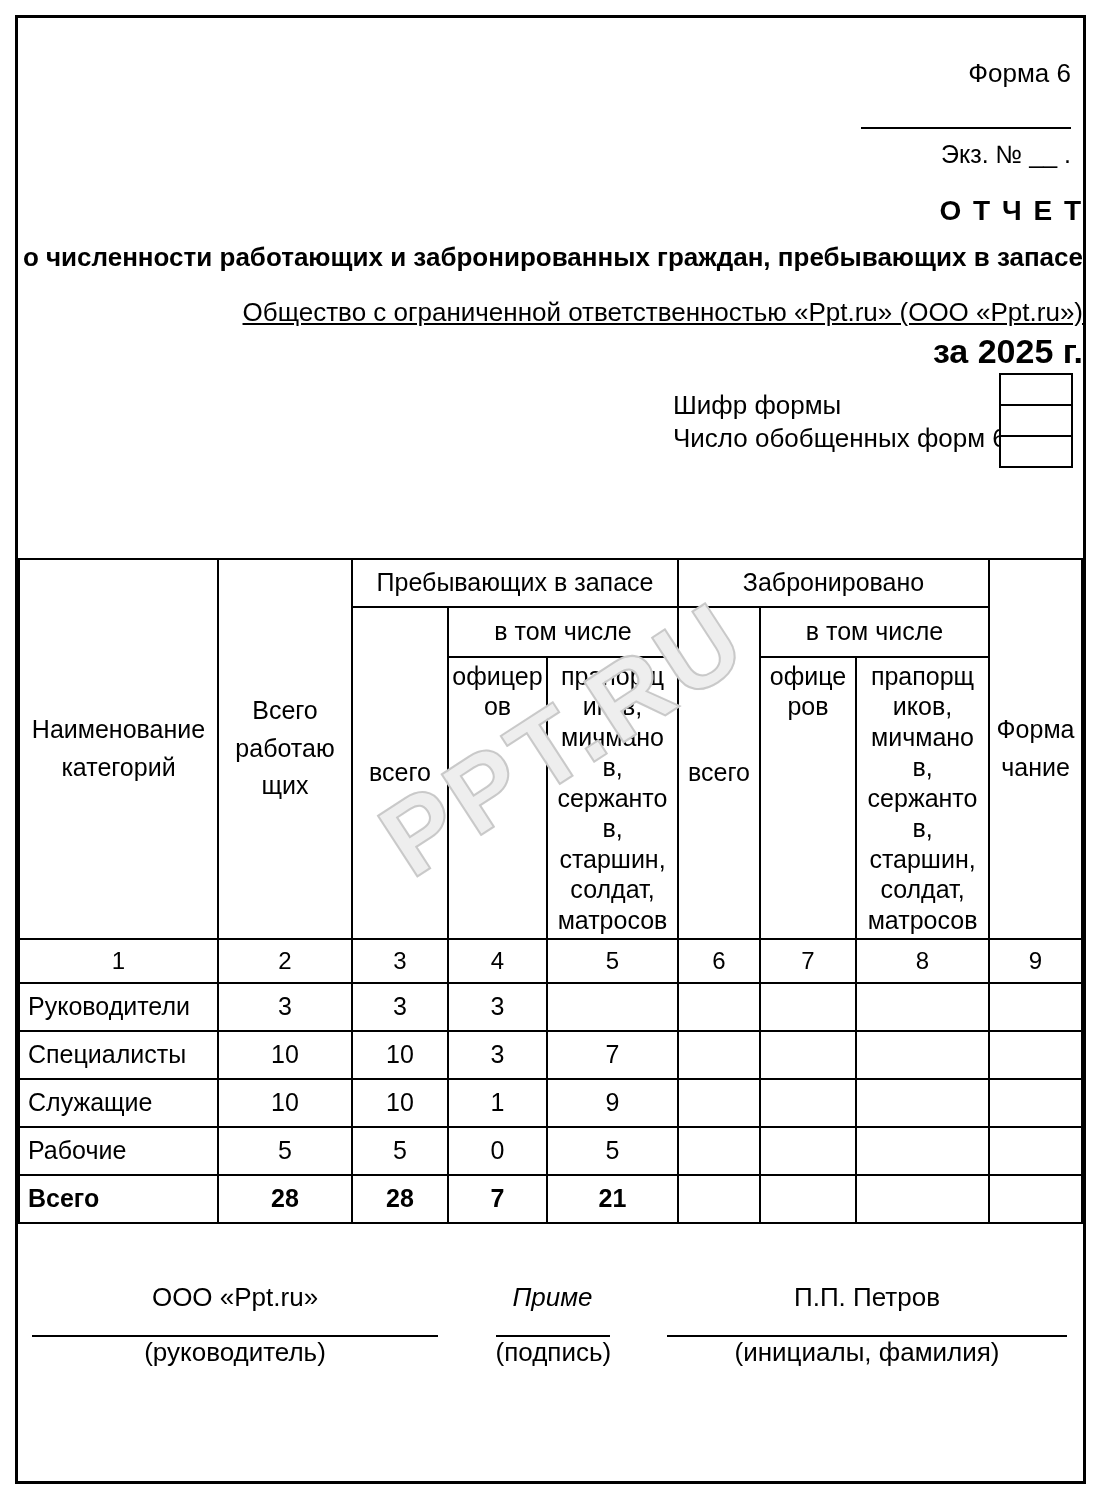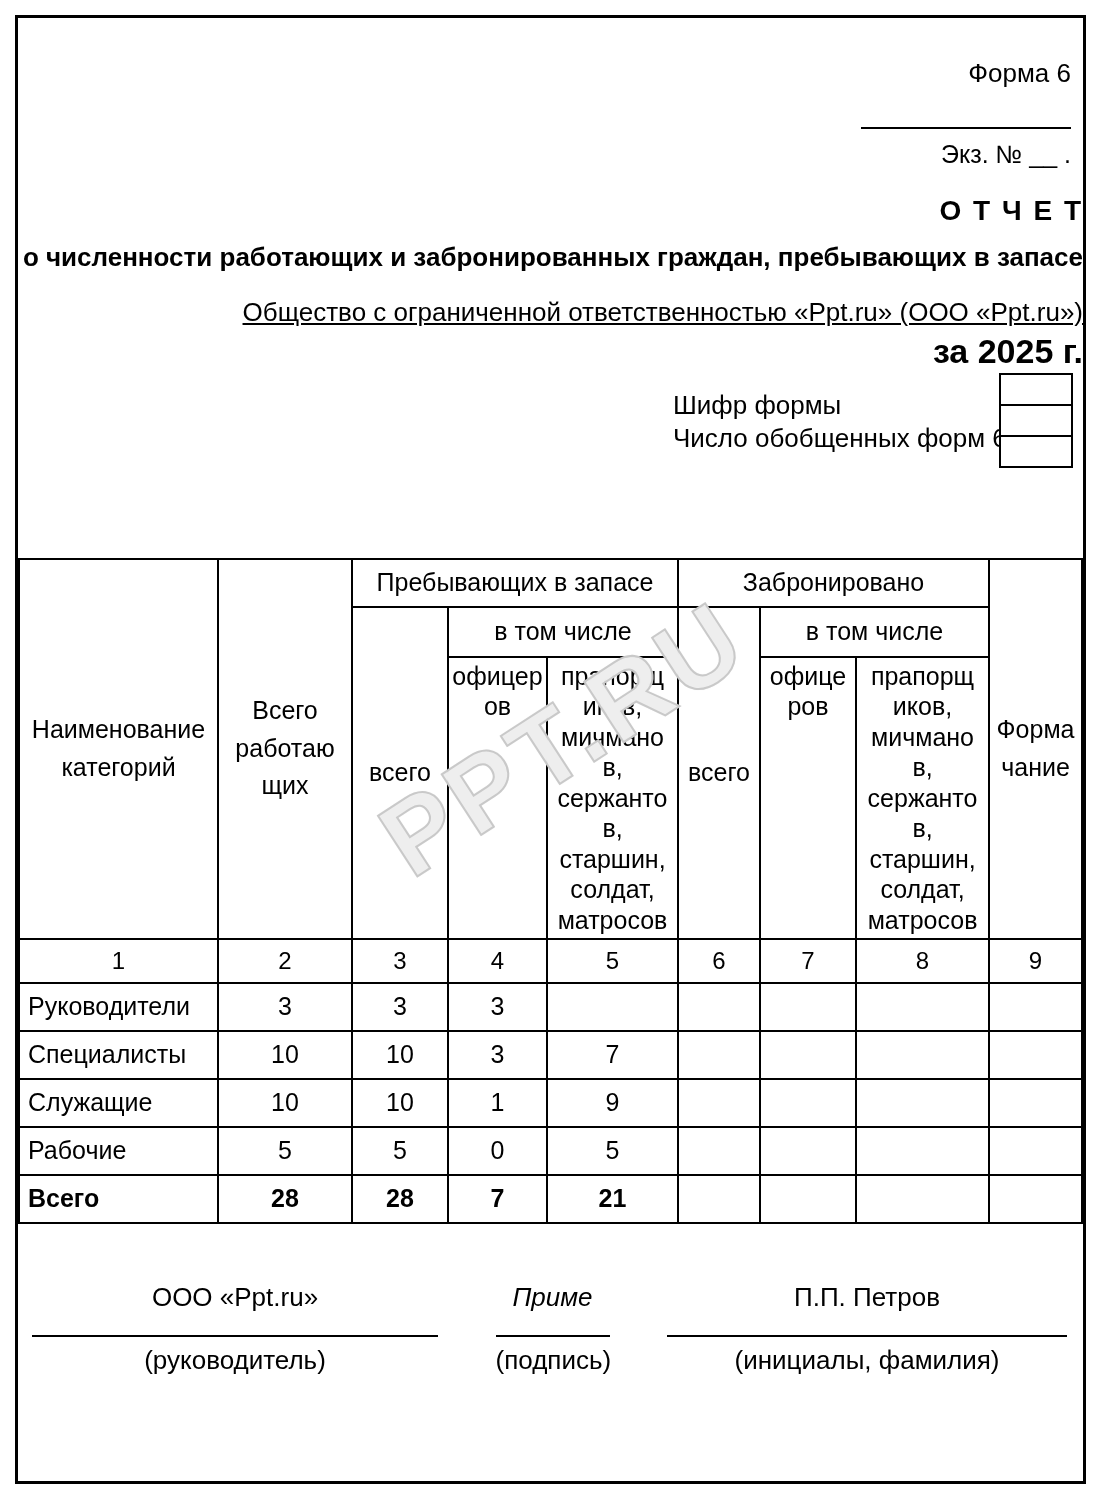--- a/index.html
+++ b/index.html
@@ -142,21 +142,21 @@
   .sig-unit.u3{width:400px;}
   .sig-value{
     text-align:center;
     height:34px;
     margin-bottom:19px;
   }
   .sig-value.italic{font-style:italic;}
   .sig-rule{border-bottom:2px solid #000;height:0;}
   .sig-caption{
     text-align:center;
-    padding-top:8px;
+    padding-top:0;
   }
 </style>
 </head>
 <body>
 
 <div class="page">
   <div class="sheet">
 
     <div class="form-label">Форма 6</div>
 

